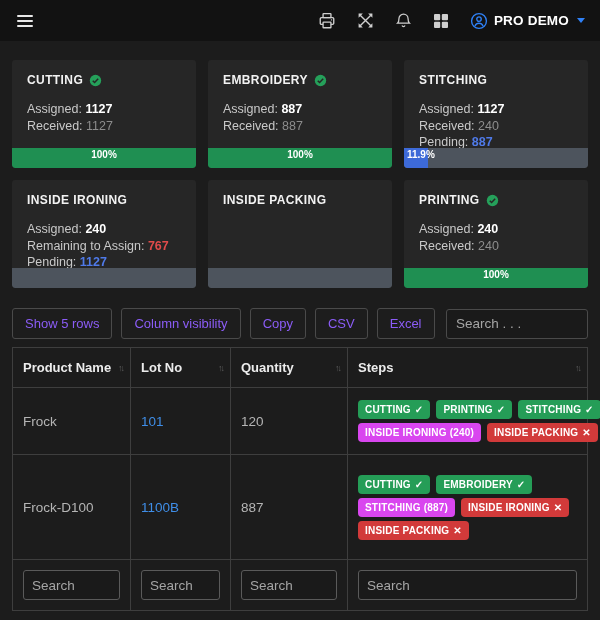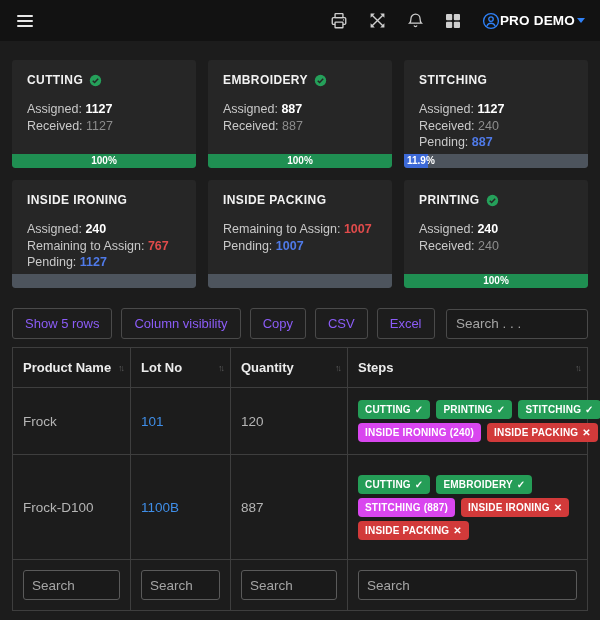--- a/index.html
+++ b/index.html
@@ -5,34 +5,34 @@
   * { margin:0; padding:0; box-sizing:border-box; }
   html,body { width:600px; height:620px; background:#1c1c1c; font-family:"Liberation Sans",sans-serif; overflow:hidden; }
 
   
   .topbar { height:41px; background:#121212; display:flex; align-items:center; padding:0 15px; }
   .burger { display:flex; flex-direction:column; gap:3px; cursor:pointer; padding:4px 2px; }
   .burger span { width:16px; height:2px; background:#e8e8e8; border-radius:1px; }
   .top-right { margin-left:auto; display:flex; align-items:center; gap:21px; }
   .tb-icon { display:flex; align-items:center; cursor:pointer; }
   .tb-icon svg { display:block; }
-  .user-chip { display:flex; align-items:center; cursor:pointer; }
+  .user-chip { display:flex; align-items:center; gap:6px; cursor:pointer; }
   .user-chip .uname { color:#ffffff; font-weight:bold; font-size:13.5px; letter-spacing:.2px; }
   .caret { width:0; height:0; border-left:4px solid transparent; border-right:4px solid transparent; border-top:5px solid #2f81f7; margin-left:2px; }
 
   
   .cards { display:grid; grid-template-columns:repeat(3,1fr); gap:12px; margin:19px 12px 0; }
   .card { position:relative; height:108px; background:#262626; border-radius:3px; padding:13px 15px; overflow:hidden; }
   .card-title { display:flex; align-items:center; gap:6px; color:#f2f2f2; font-weight:bold; font-size:12px; letter-spacing:.4px; }
   .card-lines { margin-top:14px; font-size:12.5px; color:#c9c9c9; line-height:16.5px; }
   .v-strong { color:#ffffff; font-weight:bold; }
   .v-muted  { color:#8d8d8d; }
   .v-blue   { color:#4f7ae8; font-weight:bold; }
   .v-red    { color:#e04b4b; font-weight:bold; }
-  .progress { position:absolute; left:0; right:0; bottom:0; height:14px; background:#4d545d; border-radius:0 0 3px 3px; overflow:hidden; }
+  .progress { position:absolute; left:0; right:0; bottom:0; height:20px; background:#4d545d; border-radius:0 0 3px 3px; overflow:hidden; }
   .fill { height:100%; background:#1f8f52; }
   .fill.blue { background:#3d6ad8; }
   .plabel { position:absolute; top:0; left:0; right:0; text-align:center; font-size:10px; font-weight:bold; color:#fff; line-height:14px; }
   .plabel.left { right:auto; left:3px; }
 
   
   .toolbar { display:flex; align-items:center; margin:20px 12px 8px; gap:9px; }
   .btn { background:#1d1d1d; border:1px solid #4a4a4a; color:#8b5cf6; font-size:13px; padding:7px 12px; border-radius:3px; font-family:inherit; cursor:pointer; white-space:nowrap; }
   .search-top { margin-left:auto; width:142px; height:30px; background:#1a1a1a; border:1px solid #4a4a4a; border-radius:3px; color:#7dd3fc; padding:0 9px; font-size:13.5px; font-family:inherit; }
   input::placeholder { color:#a5a5a5; opacity:1; }
@@ -169,24 +169,20 @@
     </div>
     <div class="progress">
       <div class="fill" style="width:0%"></div>
       <div class="plabel"></div>
     </div>
   </div>
 
   <div class="card">
     <div class="card-title">
       <span>INSIDE PACKING</span>
-    </div>
-    <div class="card-lines">
-      <div><span>Remaining to Assign:</span> <span class="v-red">1007</span></div>
-      <div><span>Pending:</span> <span class="v-blue">1007</span></div>
     </div>
     <div class="progress">
       <div class="fill" style="width:0%"></div>
       <div class="plabel"></div>
     </div>
   </div>
 
   <div class="card">
     <div class="card-title">
       <span>PRINTING</span>

